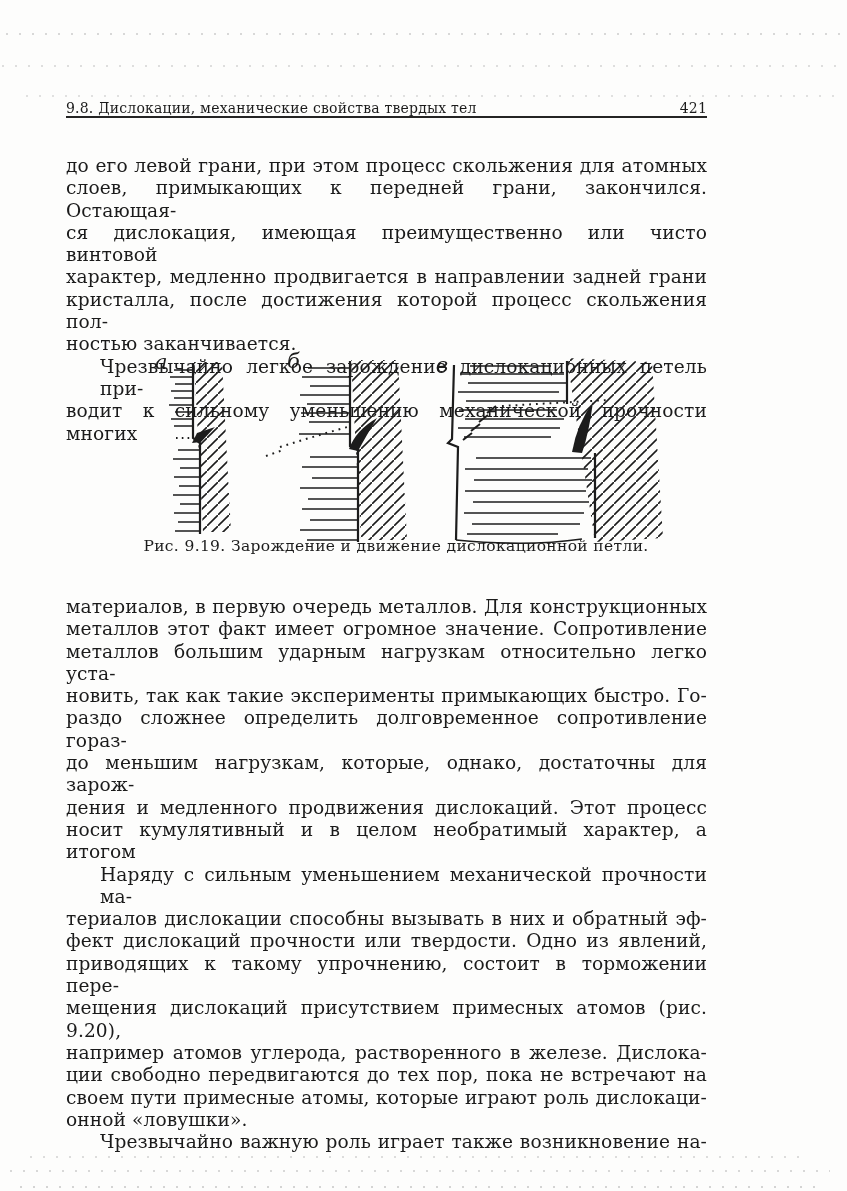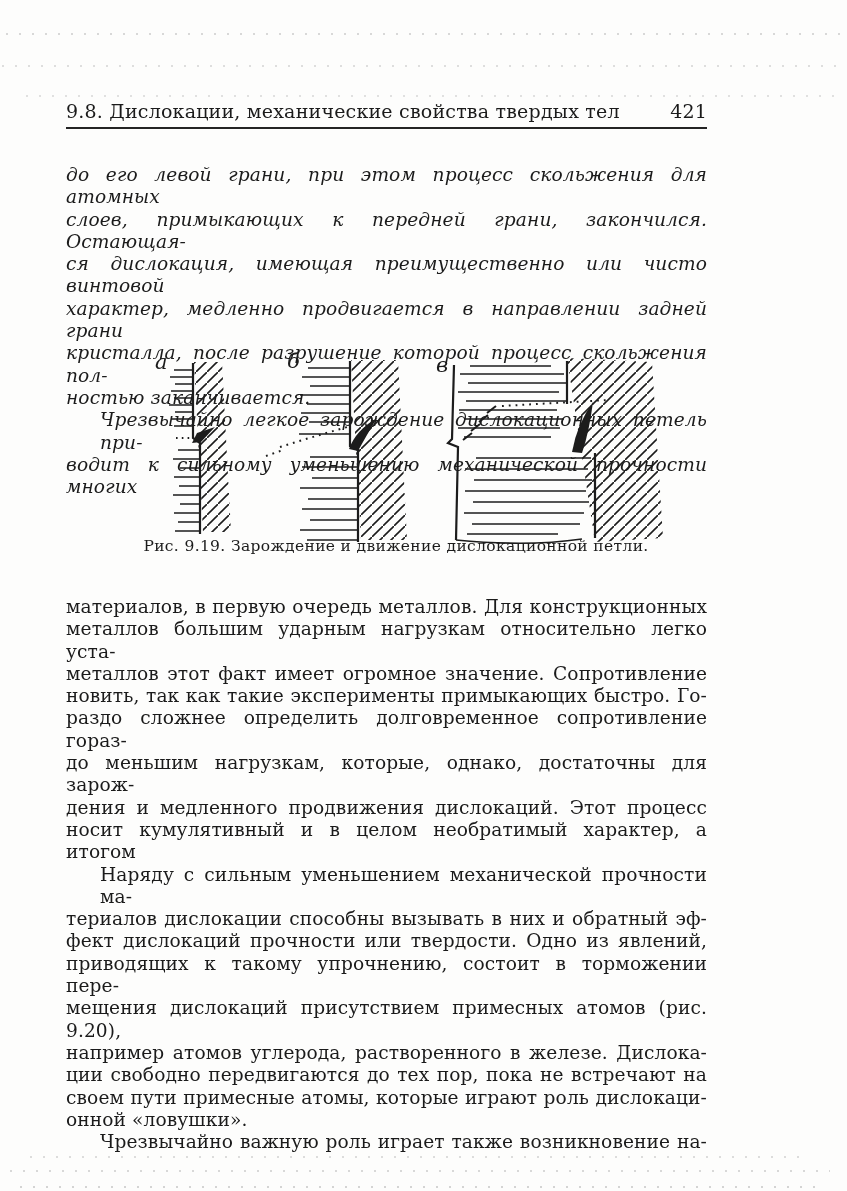--- a/index.html
+++ b/index.html
@@ -17,28 +17,28 @@
   .n1{top:33px;left:6px;width:834px;}
   .n2{top:65px;left:2px;width:843px;opacity:.38;}
   .n3{top:95px;left:26px;width:808px;opacity:.35;}
   .n4{top:1156px;left:30px;width:780px;opacity:.4;}
   .n5{top:1170px;left:10px;width:820px;opacity:.45;}
   .n6{top:1186px;left:20px;width:806px;opacity:.5;}
 
   .runhead{
     position:absolute;left:66px;top:100px;width:641px;
     display:flex;justify-content:space-between;align-items:flex-end;
-    border-bottom:2.4px solid #242424;padding-bottom:5px;
-    font-size:19px;letter-spacing:.2px;text-align:right;
+    border-bottom:2.4px solid #242424;
+    font-size:14px;letter-spacing:.2px;text-align:right;
   }
   .textblock{
     position:absolute;left:66px;width:641px;
     font-size:18.6px;line-height:22.3px;letter-spacing:.1px;
   }
-  .ta{top:164px;font-style:italic;}
+  .ta{top:155px;}
   .tb{top:596px;}
   .line{text-align:justify;text-align-last:justify;}
   .line.flush{text-align-last:left;}
   .line.indent{padding-left:34px;}
 
   .figure{position:absolute;left:130px;top:350px;width:600px;height:200px;}
   .flabel{
     position:absolute;font-style:italic;font-size:21px;line-height:1;
     font-family:"DejaVu Serif","Liberation Serif",serif;
   }
@@ -62,21 +62,21 @@
   <div class="runhead">
     <span>9.8. Дислокации, механические свойства твердых тел</span>
     <span>421</span>
   </div>
 
   <div class="textblock ta">
       <div class="line">до его левой грани, при этом процесс скольжения для атомных</div>
       <div class="line">слоев, примыкающих к передней грани, закончился. Остающая-</div>
       <div class="line">ся дислокация, имеющая преимущественно или чисто винтовой</div>
       <div class="line">характер, медленно продвигается в направлении задней грани</div>
-      <div class="line">кристалла, после разрушение которой процесс скольжения пол-</div>
+      <div class="line">кристалла, после достижения которой процесс скольжения пол-</div>
       <div class="line flush">ностью заканчивается.</div>
       <div class="line indent">Чрезвычайно легкое зарождение дислокационных петель при-</div>
       <div class="line">водит к сильному уменьшению механической прочности многих</div>
     </div>
 
   <div class="figure">
     <svg width="600" height="200" viewBox="0 0 600 200">
       <defs>
         <pattern id="hatch" width="11" height="11" patternUnits="userSpaceOnUse">
           <path d="M-2,13 L13,-2" stroke="#1c1c1c" stroke-width="1.6"></path>
@@ -118,22 +118,22 @@
   </div>
 
   <span class="flabel fl-a">а</span>
   <span class="flabel fl-b">б</span>
   <span class="flabel fl-v">в</span>
 
   <div class="caption">Рис. 9.19. Зарождение и движение дислокационной петли.</div>
 
   <div class="textblock tb">
       <div class="line">материалов, в первую очередь металлов. Для конструкционных</div>
+      <div class="line">металлов этот факт имеет огромное значение. Сопротивление</div>
       <div class="line">металлов большим ударным нагрузкам относительно легко уста-</div>
-      <div class="line">металлов этот факт имеет огромное значение. Сопротивление</div>
       <div class="line">новить, так как такие эксперименты примыкающих быстро. Го-</div>
       <div class="line">раздо сложнее определить долговременное сопротивление гораз-</div>
       <div class="line">до меньшим нагрузкам, которые, однако, достаточны для зарож-</div>
       <div class="line">дения и медленного продвижения дислокаций.  Этот процесс</div>
       <div class="line">носит кумулятивный и в целом необратимый характер, а итогом</div>
       <div class="line indent">Наряду с сильным уменьшением механической прочности ма-</div>
       <div class="line">териалов дислокации способны вызывать в них и обратный эф-</div>
       <div class="line">фект дислокаций прочности или твердости. Одно из явлений,</div>
       <div class="line">приводящих к такому упрочнению, состоит в торможении пере-</div>
       <div class="line">мещения дислокаций присутствием примесных атомов (рис. 9.20),</div>

